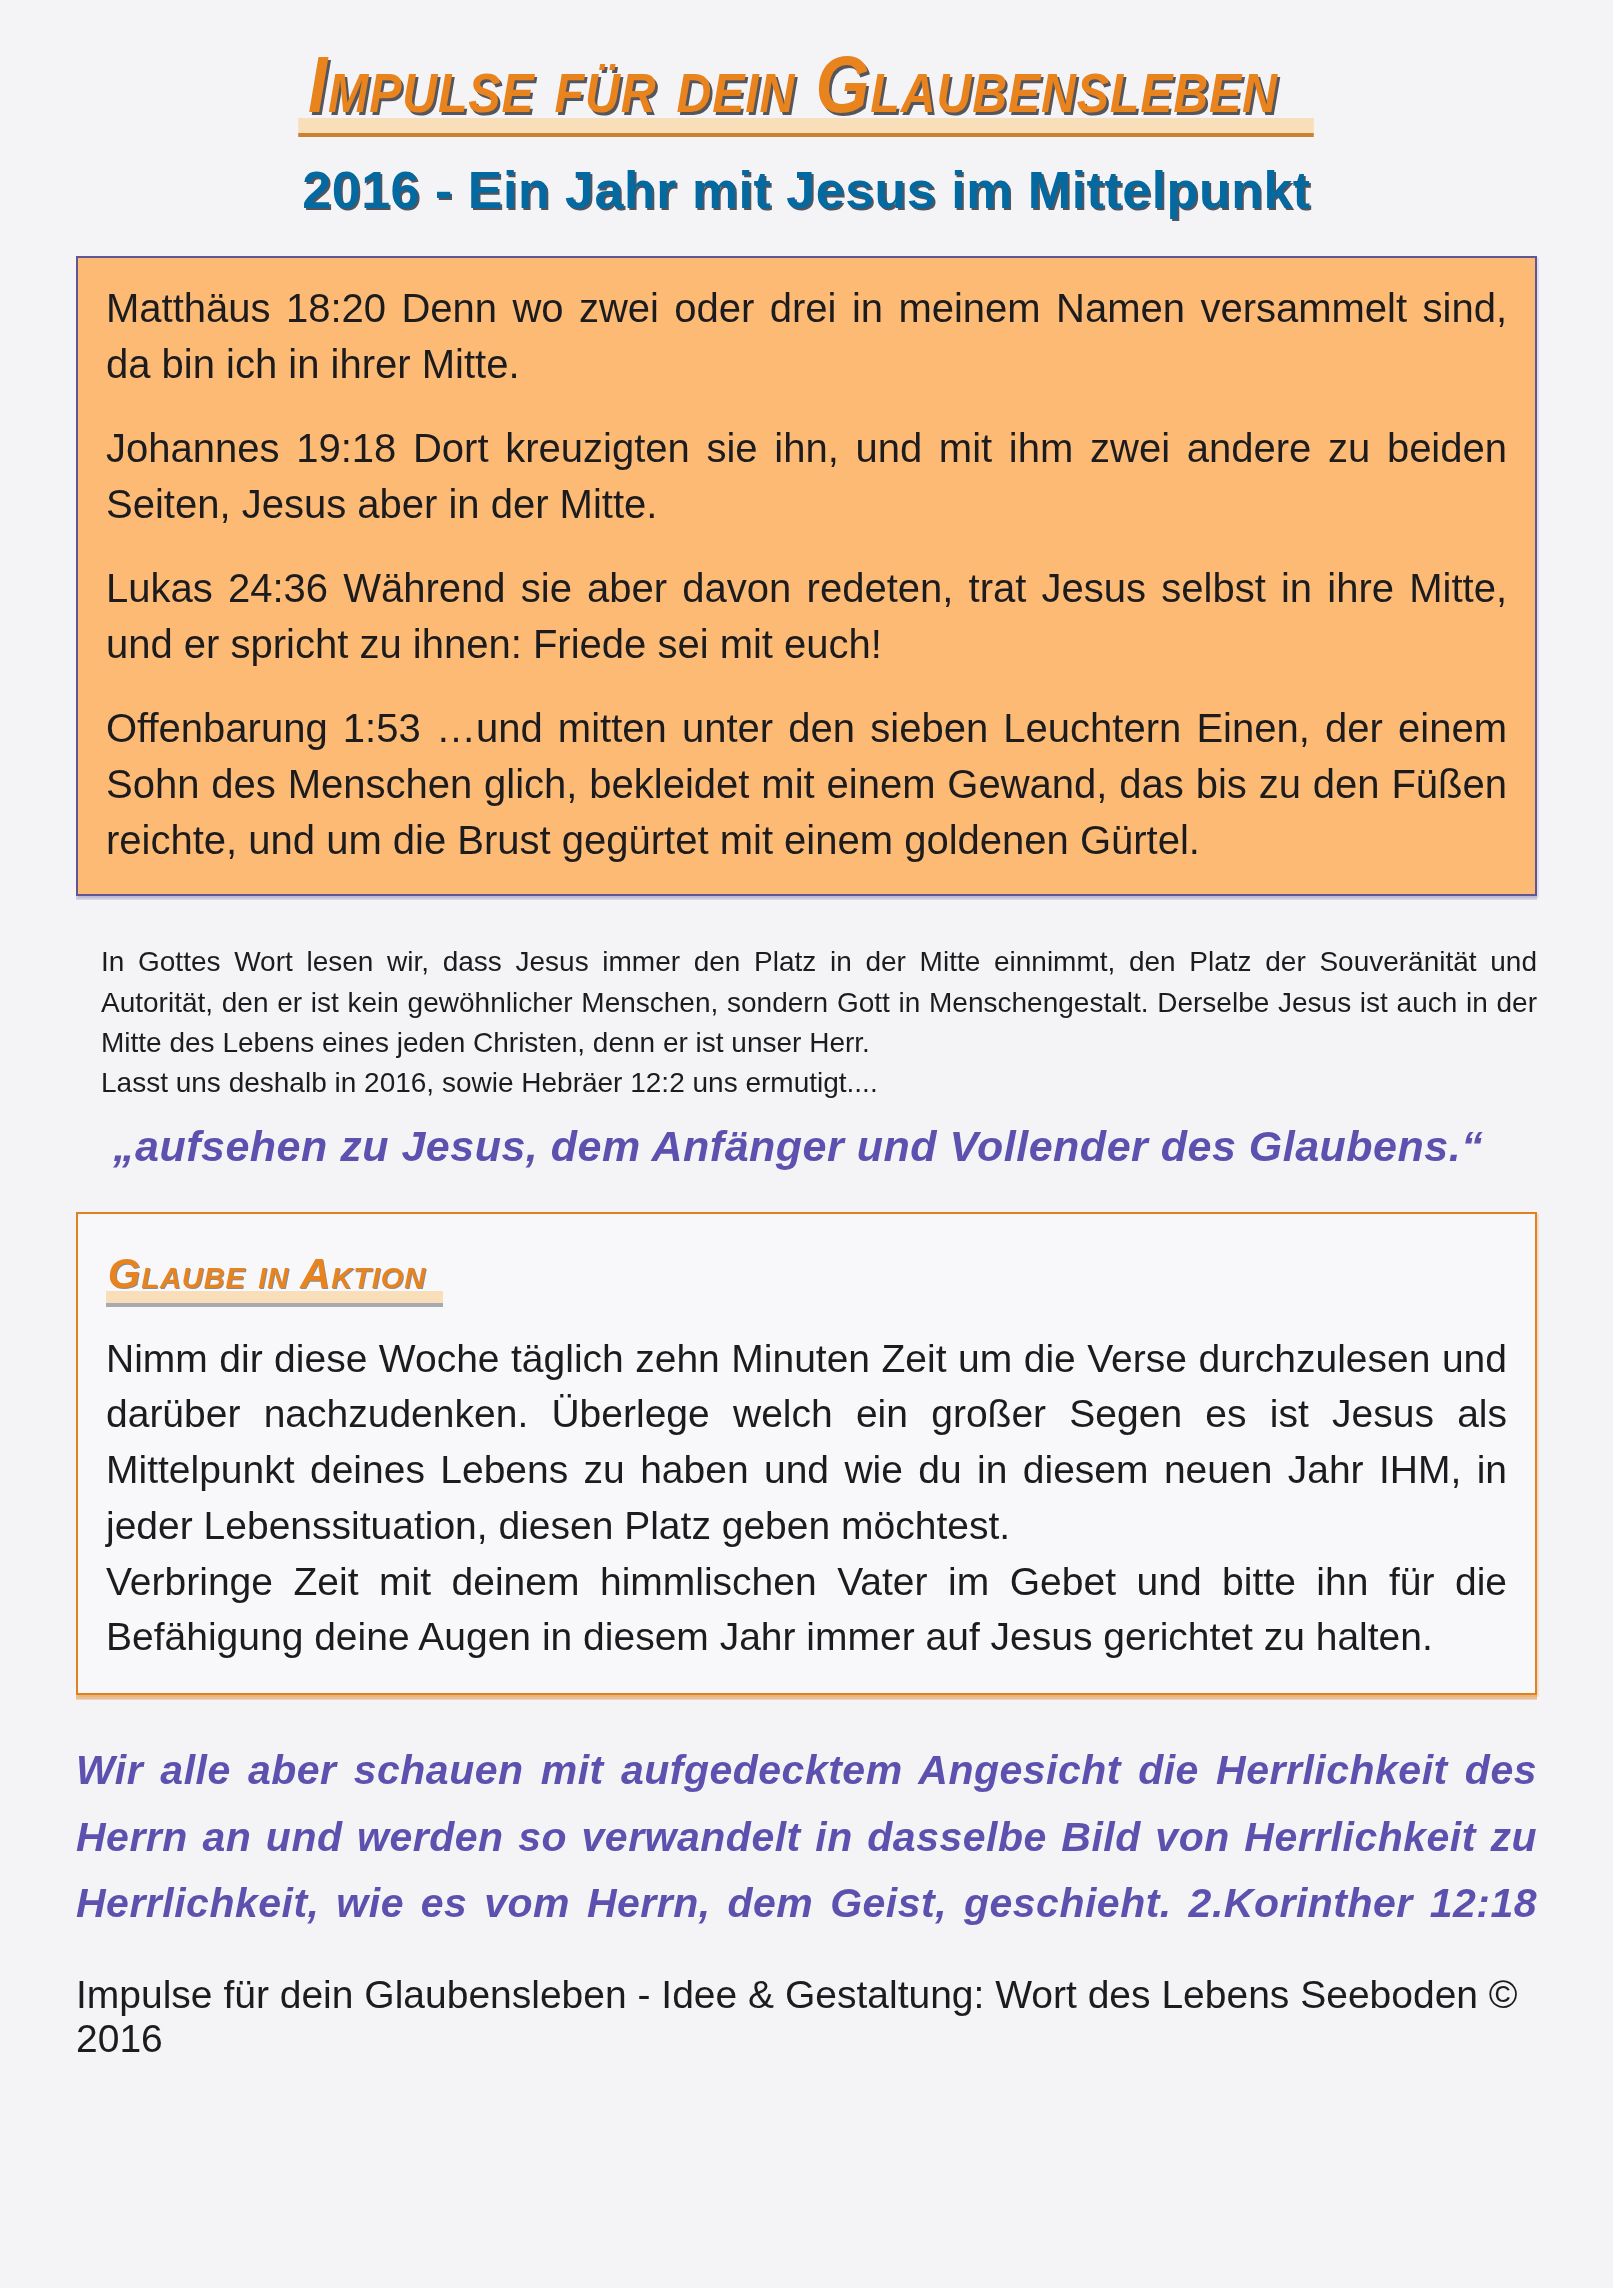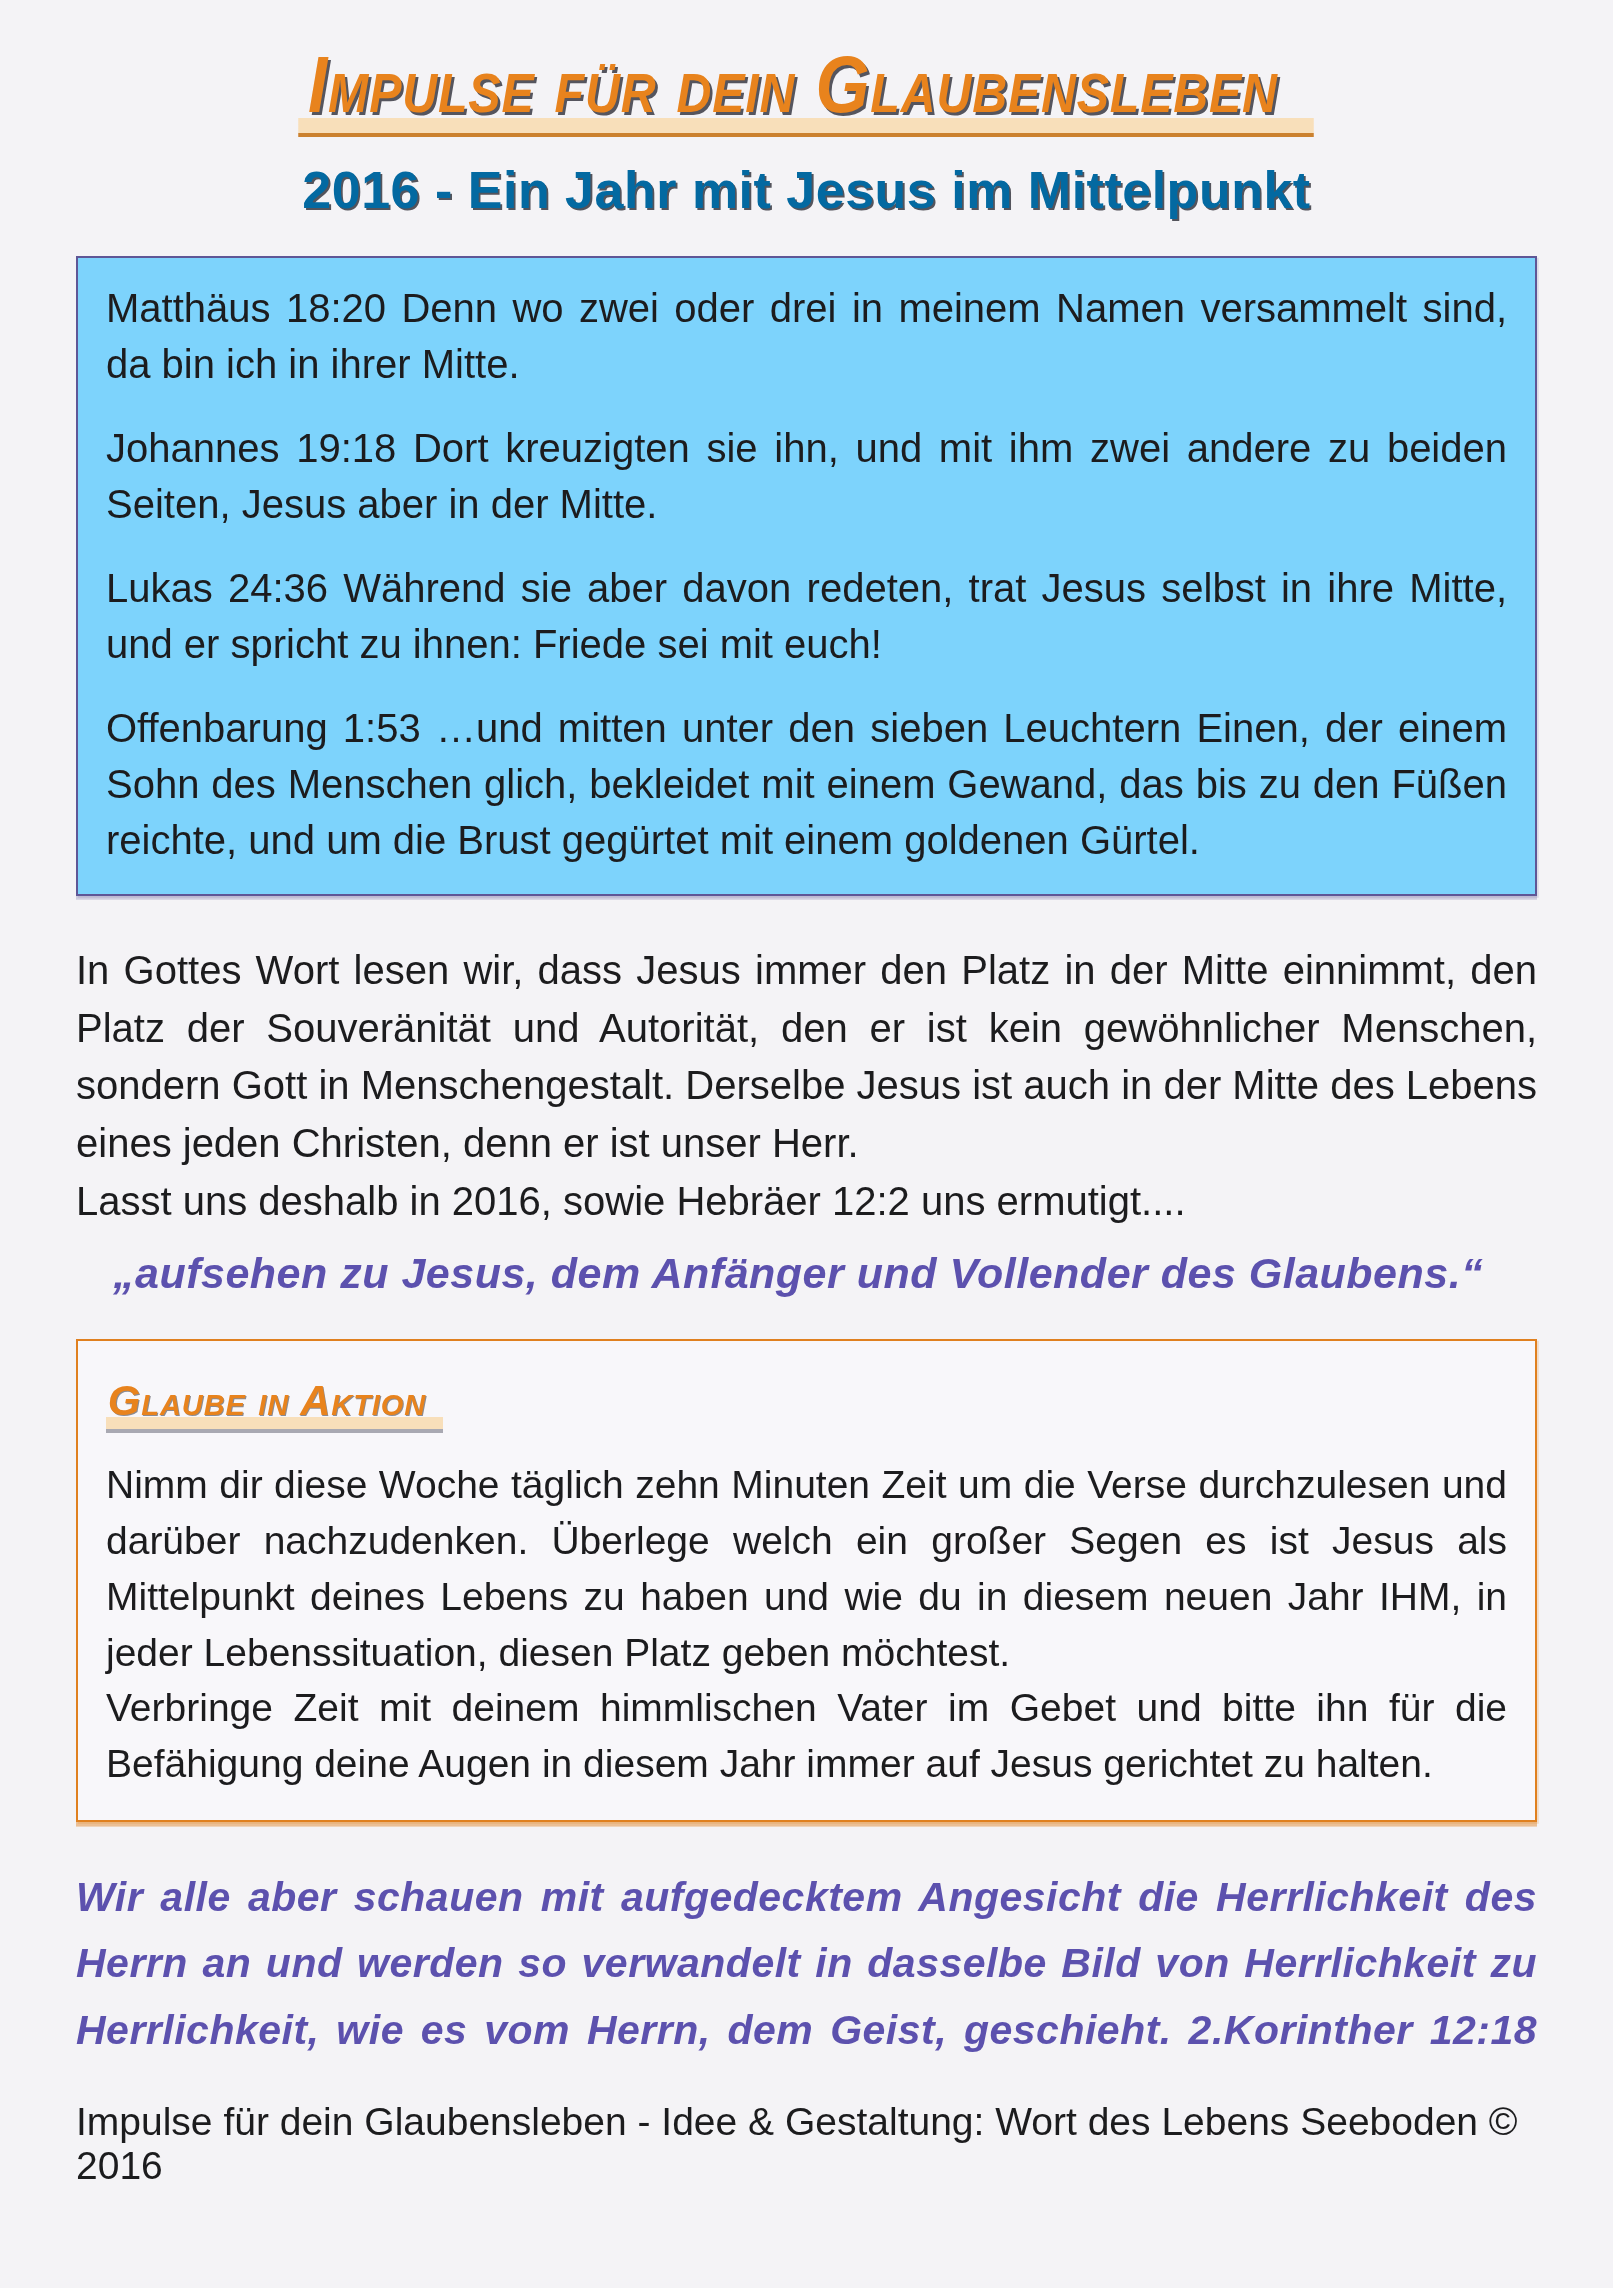--- a/index.html
+++ b/index.html
@@ -46,40 +46,41 @@
     line-height: 1.2;
     color: #0369a1;
     text-shadow: 1.8px 1.8px 0 #54545c;
     letter-spacing: 0.5px;
     margin-bottom: 35px;
   }
 
   
   .verse-box {
     border: 2.8px solid #5f5696;
-    background: #7dd3fc;
+    background: #fdba74;
     box-shadow: 0 3.7px 0 rgba(95, 86, 150, 0.25), 1.8px 1.8px 0 rgba(95, 86, 150, 0.15);
     padding: 22px 28px 26px 28px;
     margin-bottom: 46px;
   }
   .verse-box p {
     font-size: 40px;
     line-height: 1.4;
     text-align: justify;
     text-align-last: left;
     margin-bottom: 28px;
   }
   .verse-box p:last-child { margin-bottom: 0; }
 
   
   .body-text p {
-    font-size: 40px;
+    font-size: 28px;
     line-height: 1.44;
     text-align: justify;
     text-align-last: left;
+    margin-left: 25px;
   }
   .body-text { margin-bottom: 18.5px; }
 
   .scripture-quote {
     font-size: 43px;
     font-style: italic;
     font-weight: bold;
     color: #5c51ae;
     letter-spacing: 0.5px;
     margin: 0 0 41px 37px;

